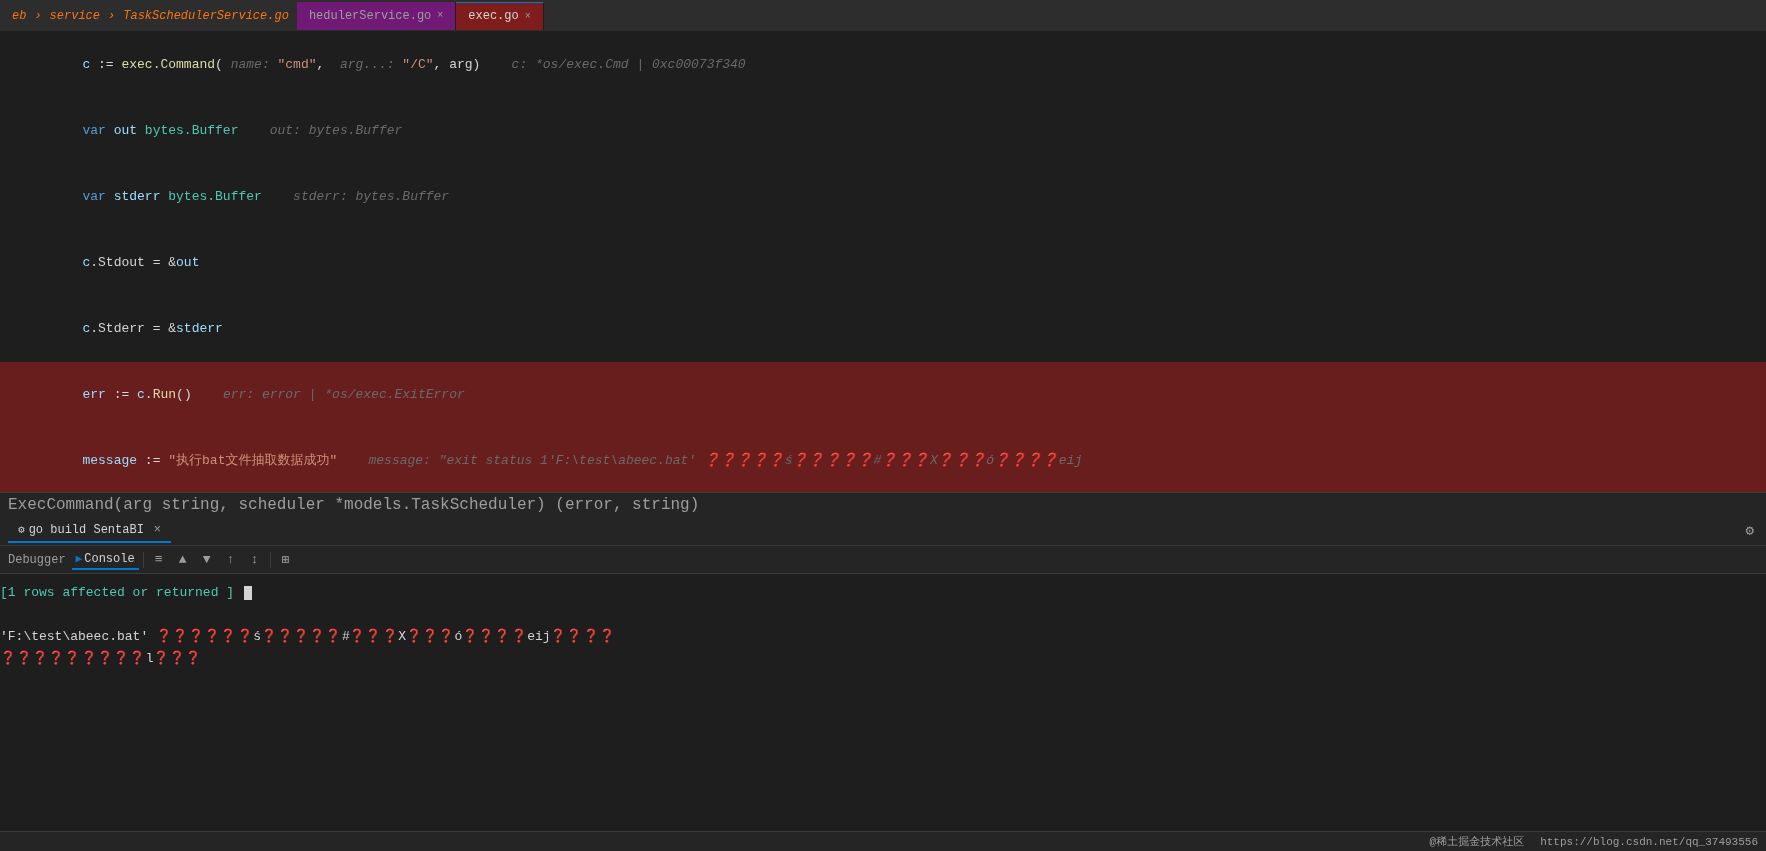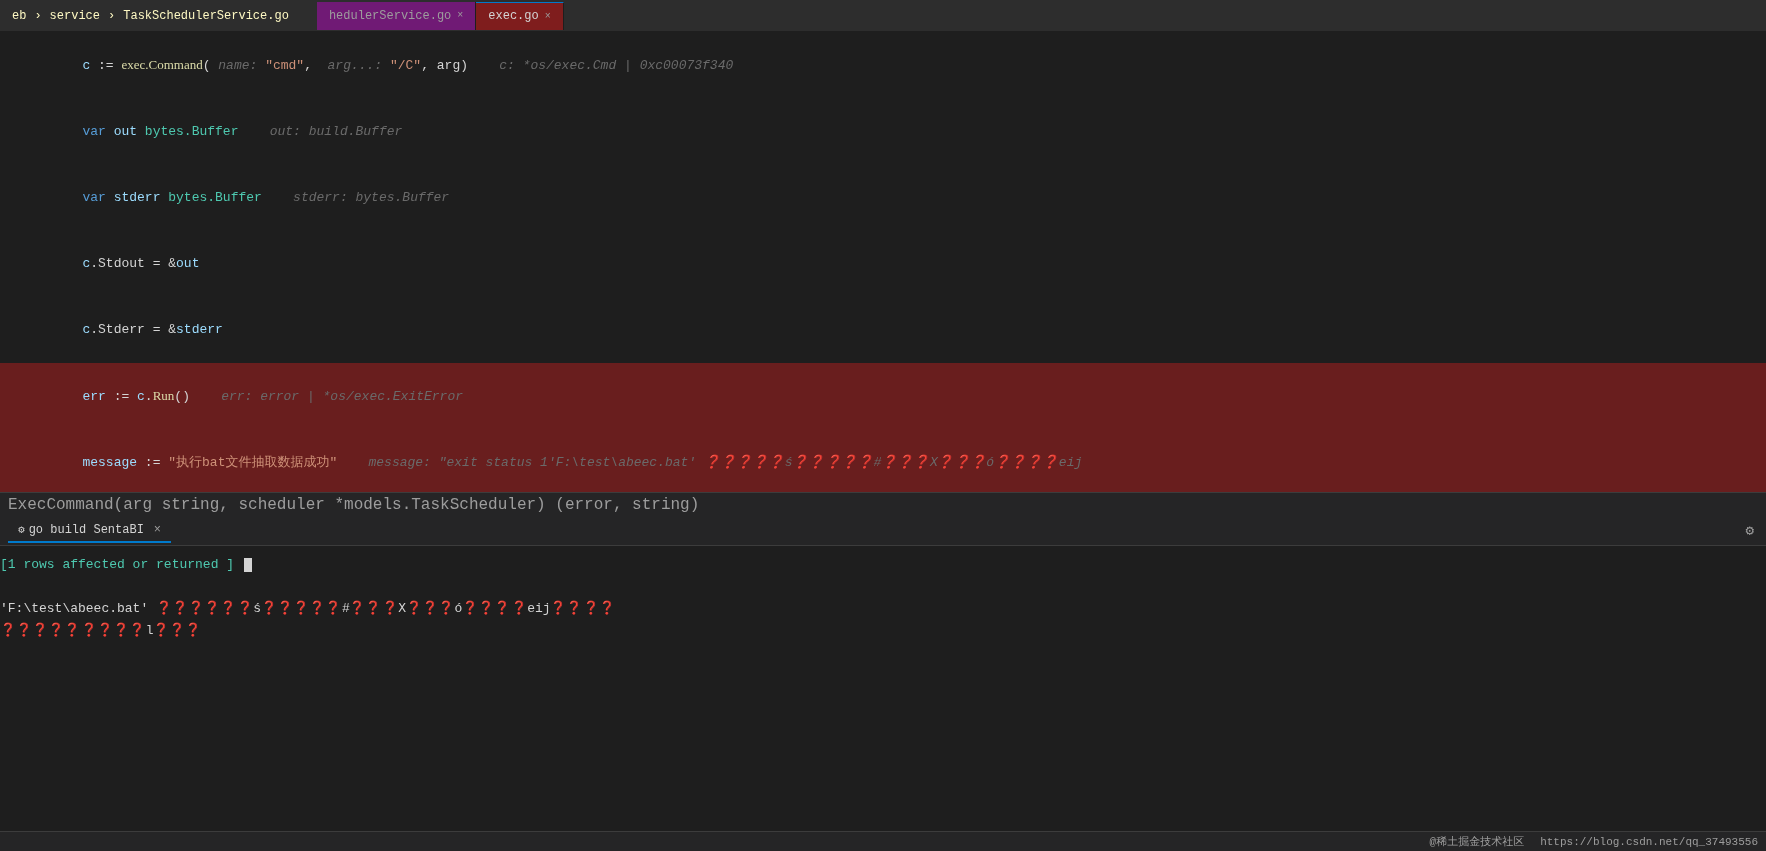--- a/index.html
+++ b/index.html
@@ -18,23 +18,24 @@
       display: flex;
       align-items: center;
       background: #2d2d2d;
       height: 32px;
       padding: 0 8px;
       border-bottom: 1px solid #1e1e1e;
     }
     .breadcrumb {
       display: flex;
       align-items: center;
-      color: #fef9c3;
+      color: #f97316;
       font-size: 12px;
-      margin-right: 24px;
+      margin-right: 4px;
+      font-style: italic;
     }
     .breadcrumb span { margin: 0 4px; }
     .tab {
       display: flex;
       align-items: center;
       padding: 4px 12px;
       height: 28px;
       background: #701a75;
       color: #9d9d9d;
       font-size: 12px;
@@ -85,21 +86,21 @@
     .code-content {
       flex: 1;
       font-size: 13px;
       line-height: 22px;
     }
 
     
     .kw { color: #569cd6; }
     .var { color: #9cdcfe; }
     .str { color: #ce9178; }
-    .fn { color: #dcdcaa; font-family: Liberation Serif, serif; }
+    .fn { color: #dcdcaa; }
     .type { color: #4ec9b0; }
     .hint { color: #6a6a6a; font-style: italic; }
 
     
     .signature-bar {
       background: #252526;
       color: #9d9d9d;
       font-size: 16px;
       padding: 3px 8px;
       border-top: 1px solid #3c3c3c;
@@ -257,21 +258,21 @@
   <div class="code-line">
     <div class="gutter"></div>
     <div class="code-content">
       &nbsp;&nbsp;<span class="var">c</span> := <span class="fn">exec.Command</span>( <span class="hint">name:</span> <span class="str">"cmd"</span>, &nbsp;<span class="hint">arg...:</span> <span class="str">"/C"</span>, arg) &nbsp;&nbsp; <span class="hint">c: *os/exec.Cmd | 0xc00073f340</span>
     </div>
   </div>
 
   <div class="code-line">
     <div class="gutter"></div>
     <div class="code-content">
-      &nbsp;&nbsp;<span class="kw">var</span> <span class="var">out</span> <span class="type">bytes.Buffer</span> &nbsp;&nbsp; <span class="hint">out: build.Buffer</span>
+      &nbsp;&nbsp;<span class="kw">var</span> <span class="var">out</span> <span class="type">bytes.Buffer</span> &nbsp;&nbsp; <span class="hint">out: bytes.Buffer</span>
     </div>
   </div>
 
   <div class="code-line">
     <div class="gutter"></div>
     <div class="code-content">
       &nbsp;&nbsp;<span class="kw">var</span> <span class="var">stderr</span> <span class="type">bytes.Buffer</span> &nbsp;&nbsp; <span class="hint">stderr: bytes.Buffer</span>
     </div>
   </div>
 
@@ -315,20 +316,37 @@
     <div class="panel-tab-left">
       <div class="panel-tab active">
         <span class="panel-icon">⚙</span>
         <span>go build SentaBI</span>
         <span style="margin-left:6px; cursor:pointer; color:#9d9d9d;">×</span>
       </div>
     </div>
     <div class="panel-gear">⚙</div>
   </div>
 
+  <div class="toolbar-bar">
+    <div class="toolbar-btn">
+      <span>Debugger</span>
+    </div>
+    <div class="toolbar-btn active-tab">
+      <span style="color:#007acc; font-size:11px;">▶</span>
+      <span>Console</span>
+    </div>
+    <div class="toolbar-divider"></div>
+    <div class="toolbar-icon-btn">≡</div>
+    <div class="toolbar-icon-btn">▲</div>
+    <div class="toolbar-icon-btn">▼</div>
+    <div class="toolbar-icon-btn">↑</div>
+    <div class="toolbar-icon-btn">↕</div>
+    <div class="toolbar-divider"></div>
+    <div class="toolbar-icon-btn">⊞</div>
+  </div>
 
   <div class="console-output">
     <div class="console-line-green">
       [1 rows affected or returned ] <span class="console-cursor"></span>
     </div>
     <div class="console-line-normal">&nbsp;</div>
     <div class="console-line-normal">
       'F:\test\abeec.bat' ❓❓❓❓❓❓ś❓❓❓❓❓#❓❓❓X❓❓❓ó❓❓❓❓eij❓❓❓❓
     </div>
     <div class="console-line-normal">

